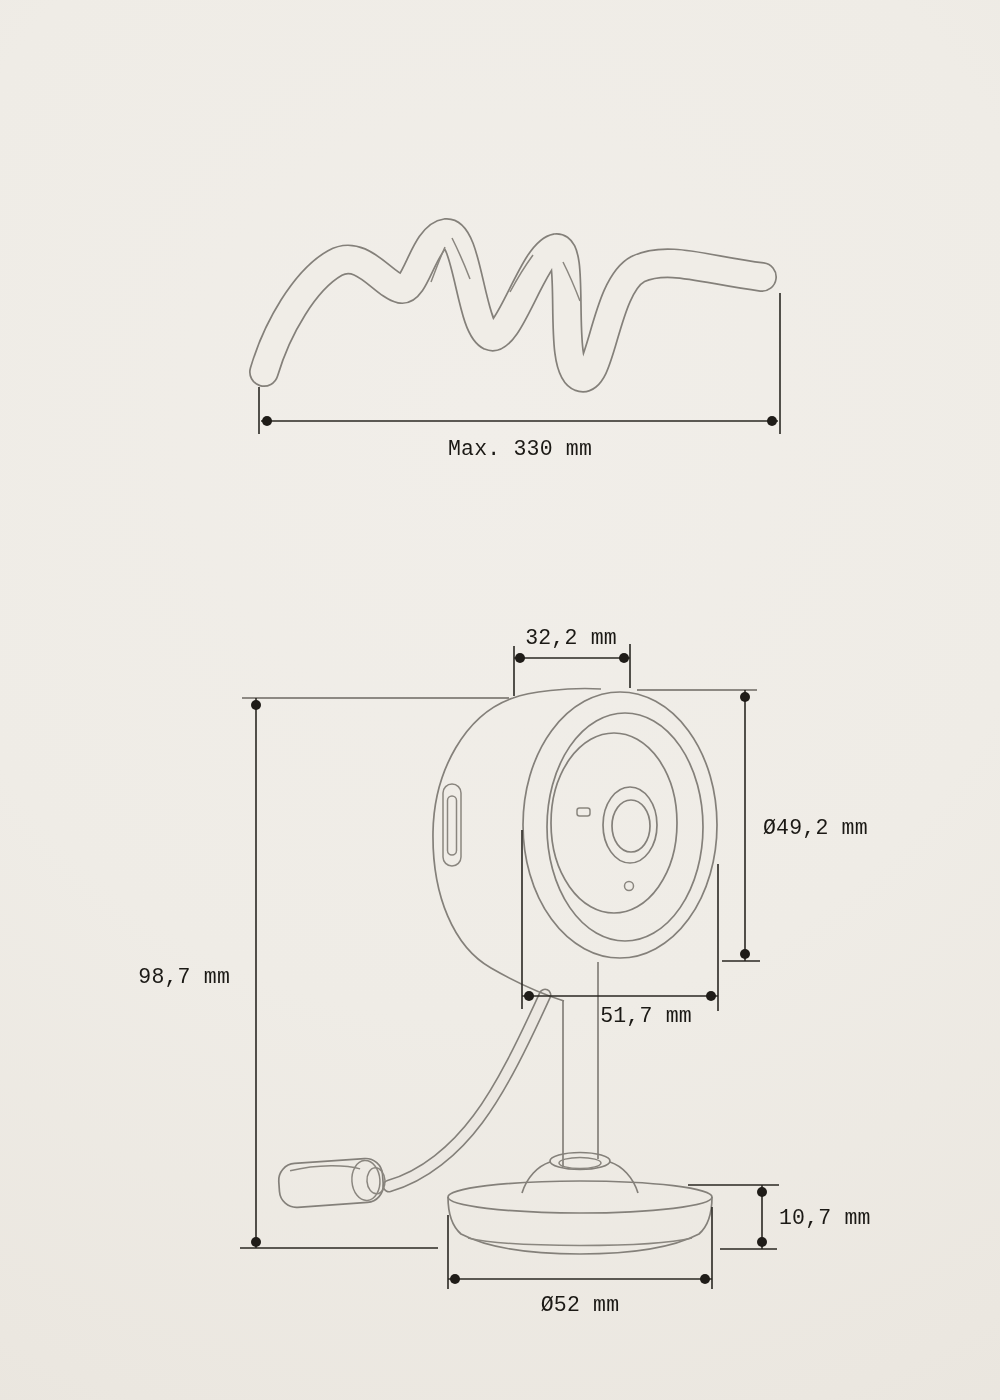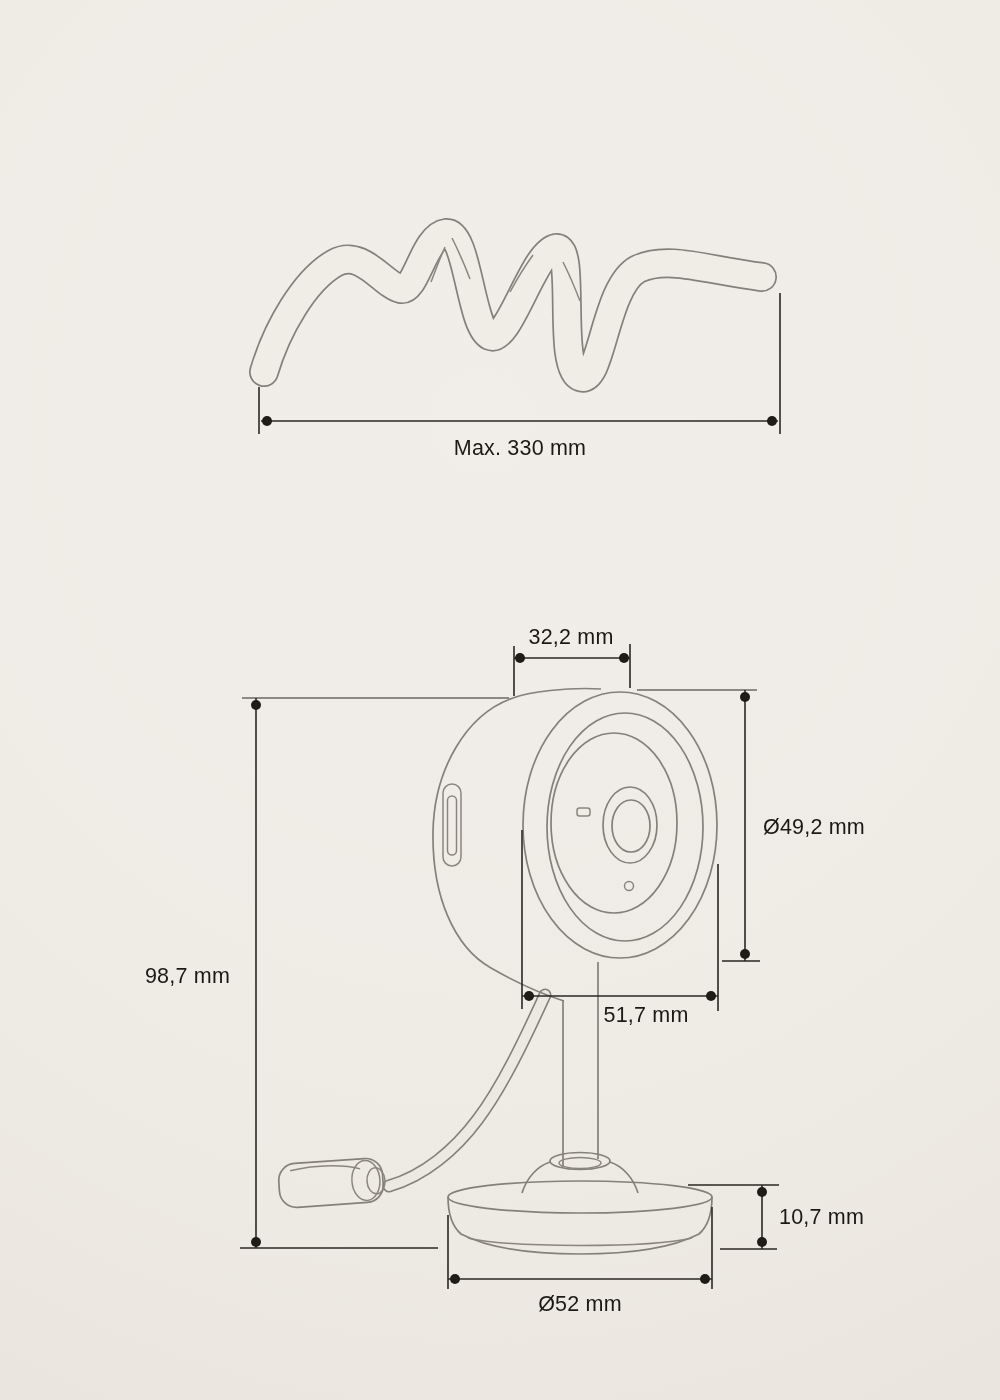--- a/index.html
+++ b/index.html
@@ -2,21 +2,21 @@
 <html><head>
 <meta charset="utf-8">
 <style>
   html,body{margin:0;padding:0;background:#e7e4dd;}
   .page{
     position:relative;
     width:1000px;height:1400px;
     margin:0 auto;
     background:radial-gradient(130% 95% at 48% 30%, #f1eee9 0%, #efece6 45%, #ebe7e0 78%, #e7e3db 100%);
     overflow:hidden;
-    font-family:Liberation Sans, sans-serif;
+    font-family:Liberation Mono, monospace;
   }
   svg{position:absolute;left:0;top:0;}
   .outline{stroke:#84807a;stroke-width:1.7;fill:none;}
   .outline-thin{stroke:#8a867f;stroke-width:1.5;fill:none;}
   .tube-edge{stroke:#84807a;stroke-width:30;fill:none;stroke-linecap:round;stroke-linejoin:round;}
   .tube-fill{stroke:#f0ede7;stroke-width:26.6;fill:none;stroke-linecap:round;stroke-linejoin:round;}
   .cable-edge{stroke:#84807a;stroke-width:13;fill:none;stroke-linecap:round;}
   .cable-fill{stroke:#ece8e2;stroke-width:9.8;fill:none;stroke-linecap:round;}
   .dim{stroke:#2a2722;stroke-width:1.6;fill:none;}
   .ext-gray{stroke:#8d8983;stroke-width:2.2;fill:none;}

